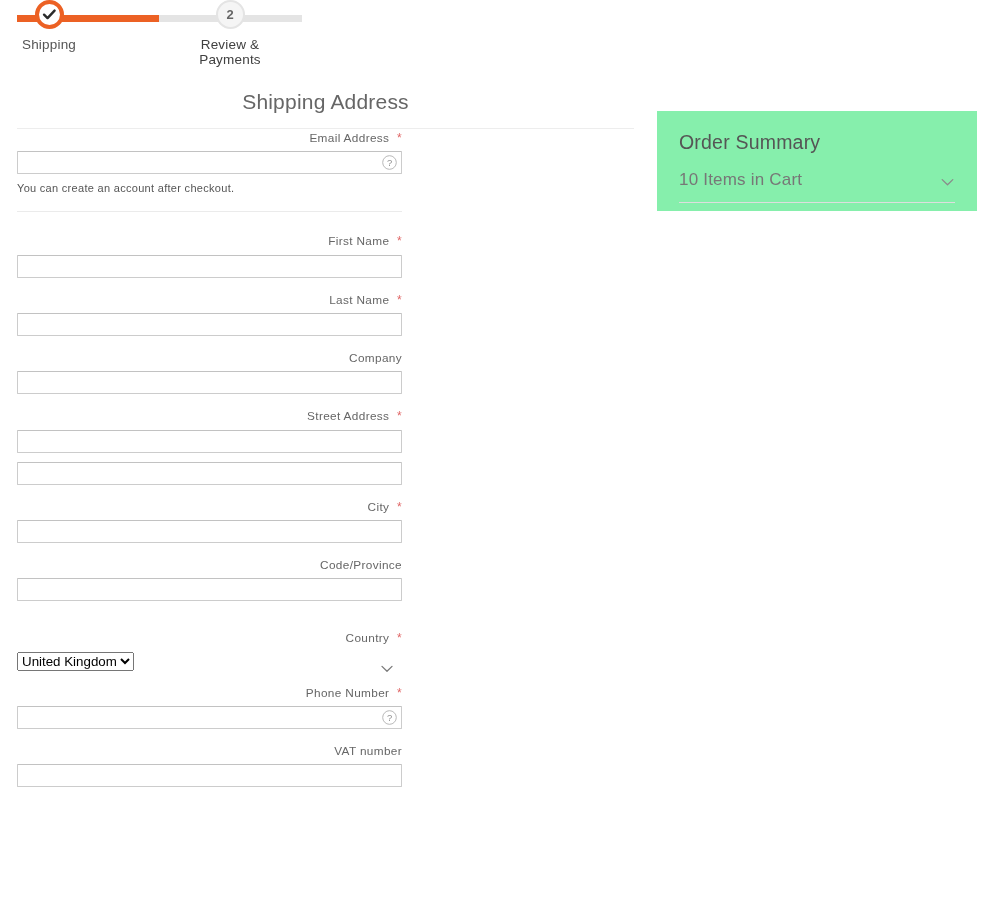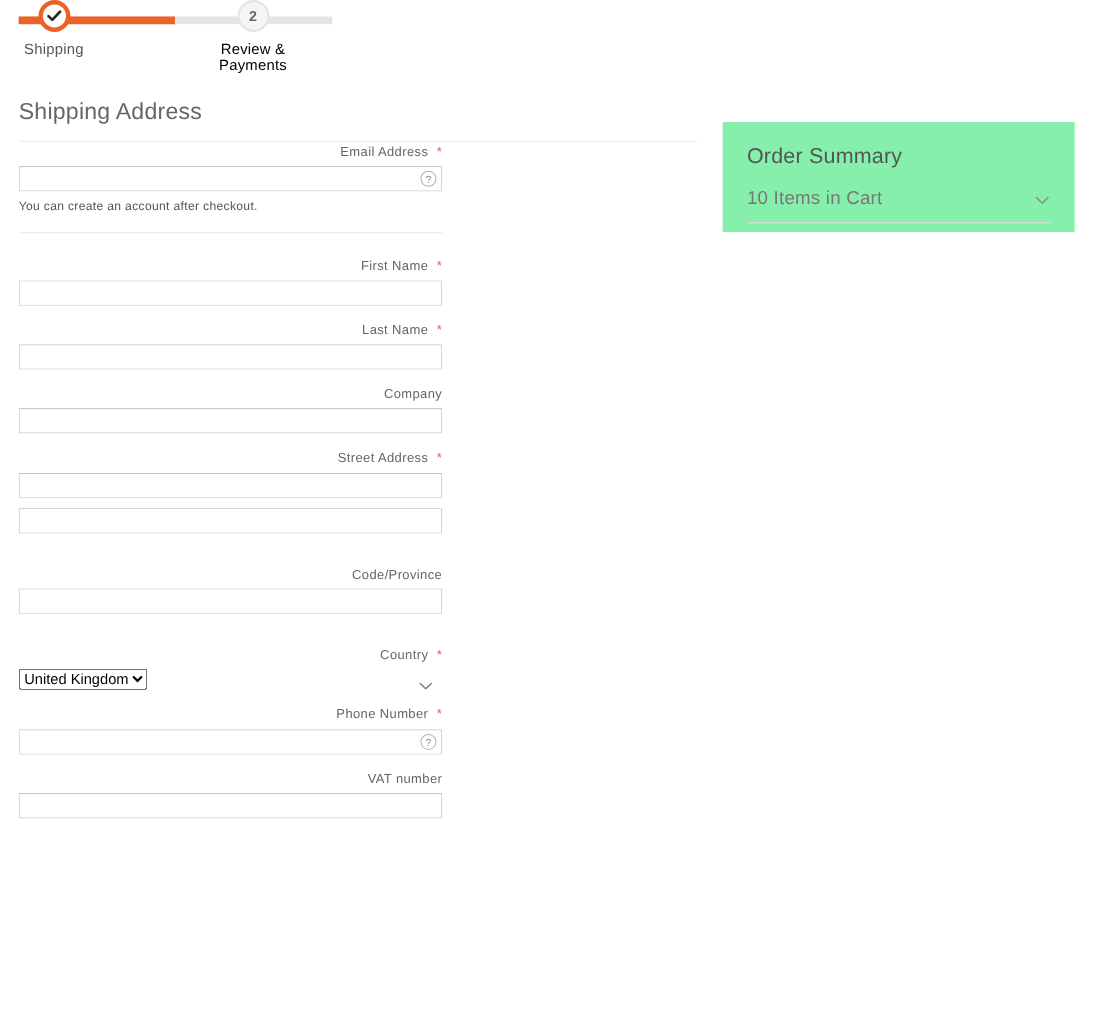--- a/index.html
+++ b/index.html
@@ -42,29 +42,30 @@
     background: #f5f5f5;
     color: #666666;
     font-size: 13px;
     font-weight: bold;
     line-height: 1;
   }
   .step-label {
     margin-top: 8px; font-size: 13.5px; letter-spacing: .2px;
   }
   .step-label.active { color: #555555; }
-  .step-label.inactive { color: #000000; }
+  .step-label.inactive { color: #404040; }
 
   
   .section-title {
     position: absolute; left: 17px; top: 76px; width: 617px;
     font-size: 21px; color: #666666; font-weight: normal;
     letter-spacing: .2px;
     padding-bottom: 14px;
     border-bottom: 1px solid #ededed;
+    text-align: center;
   }
 
   
   .form { position: absolute; left: 17px; top: 131px; width: 385px; }
   .field { margin-bottom: 0; }
   .label {
     display: block;
     font-size: 11.8px; color: #666666; letter-spacing: .35px;
     margin-bottom: 6px; line-height: 1.2; text-align: right;
   }
@@ -215,20 +216,29 @@
         <input type="text" value="" style="">
       </div>
       <div class="gap-sm"></div>
       <div class="control">
         <input type="text" value="" style="">
       </div>
     </div>
 
     <div class="gap-md"></div>
 
+    <div class="field">
+      <label class="label">
+        <span>City</span>
+        <span class="req">*</span>
+      </label>
+      <div class="control">
+        <input type="text" value="" style="">
+      </div>
+    </div>
 
     <div class="gap-md"></div>
 
     <div class="field">
       <label class="label">Code/Province</label>
       <div class="control">
         <input type="text" value="" style="">
       </div>
     </div>
 

